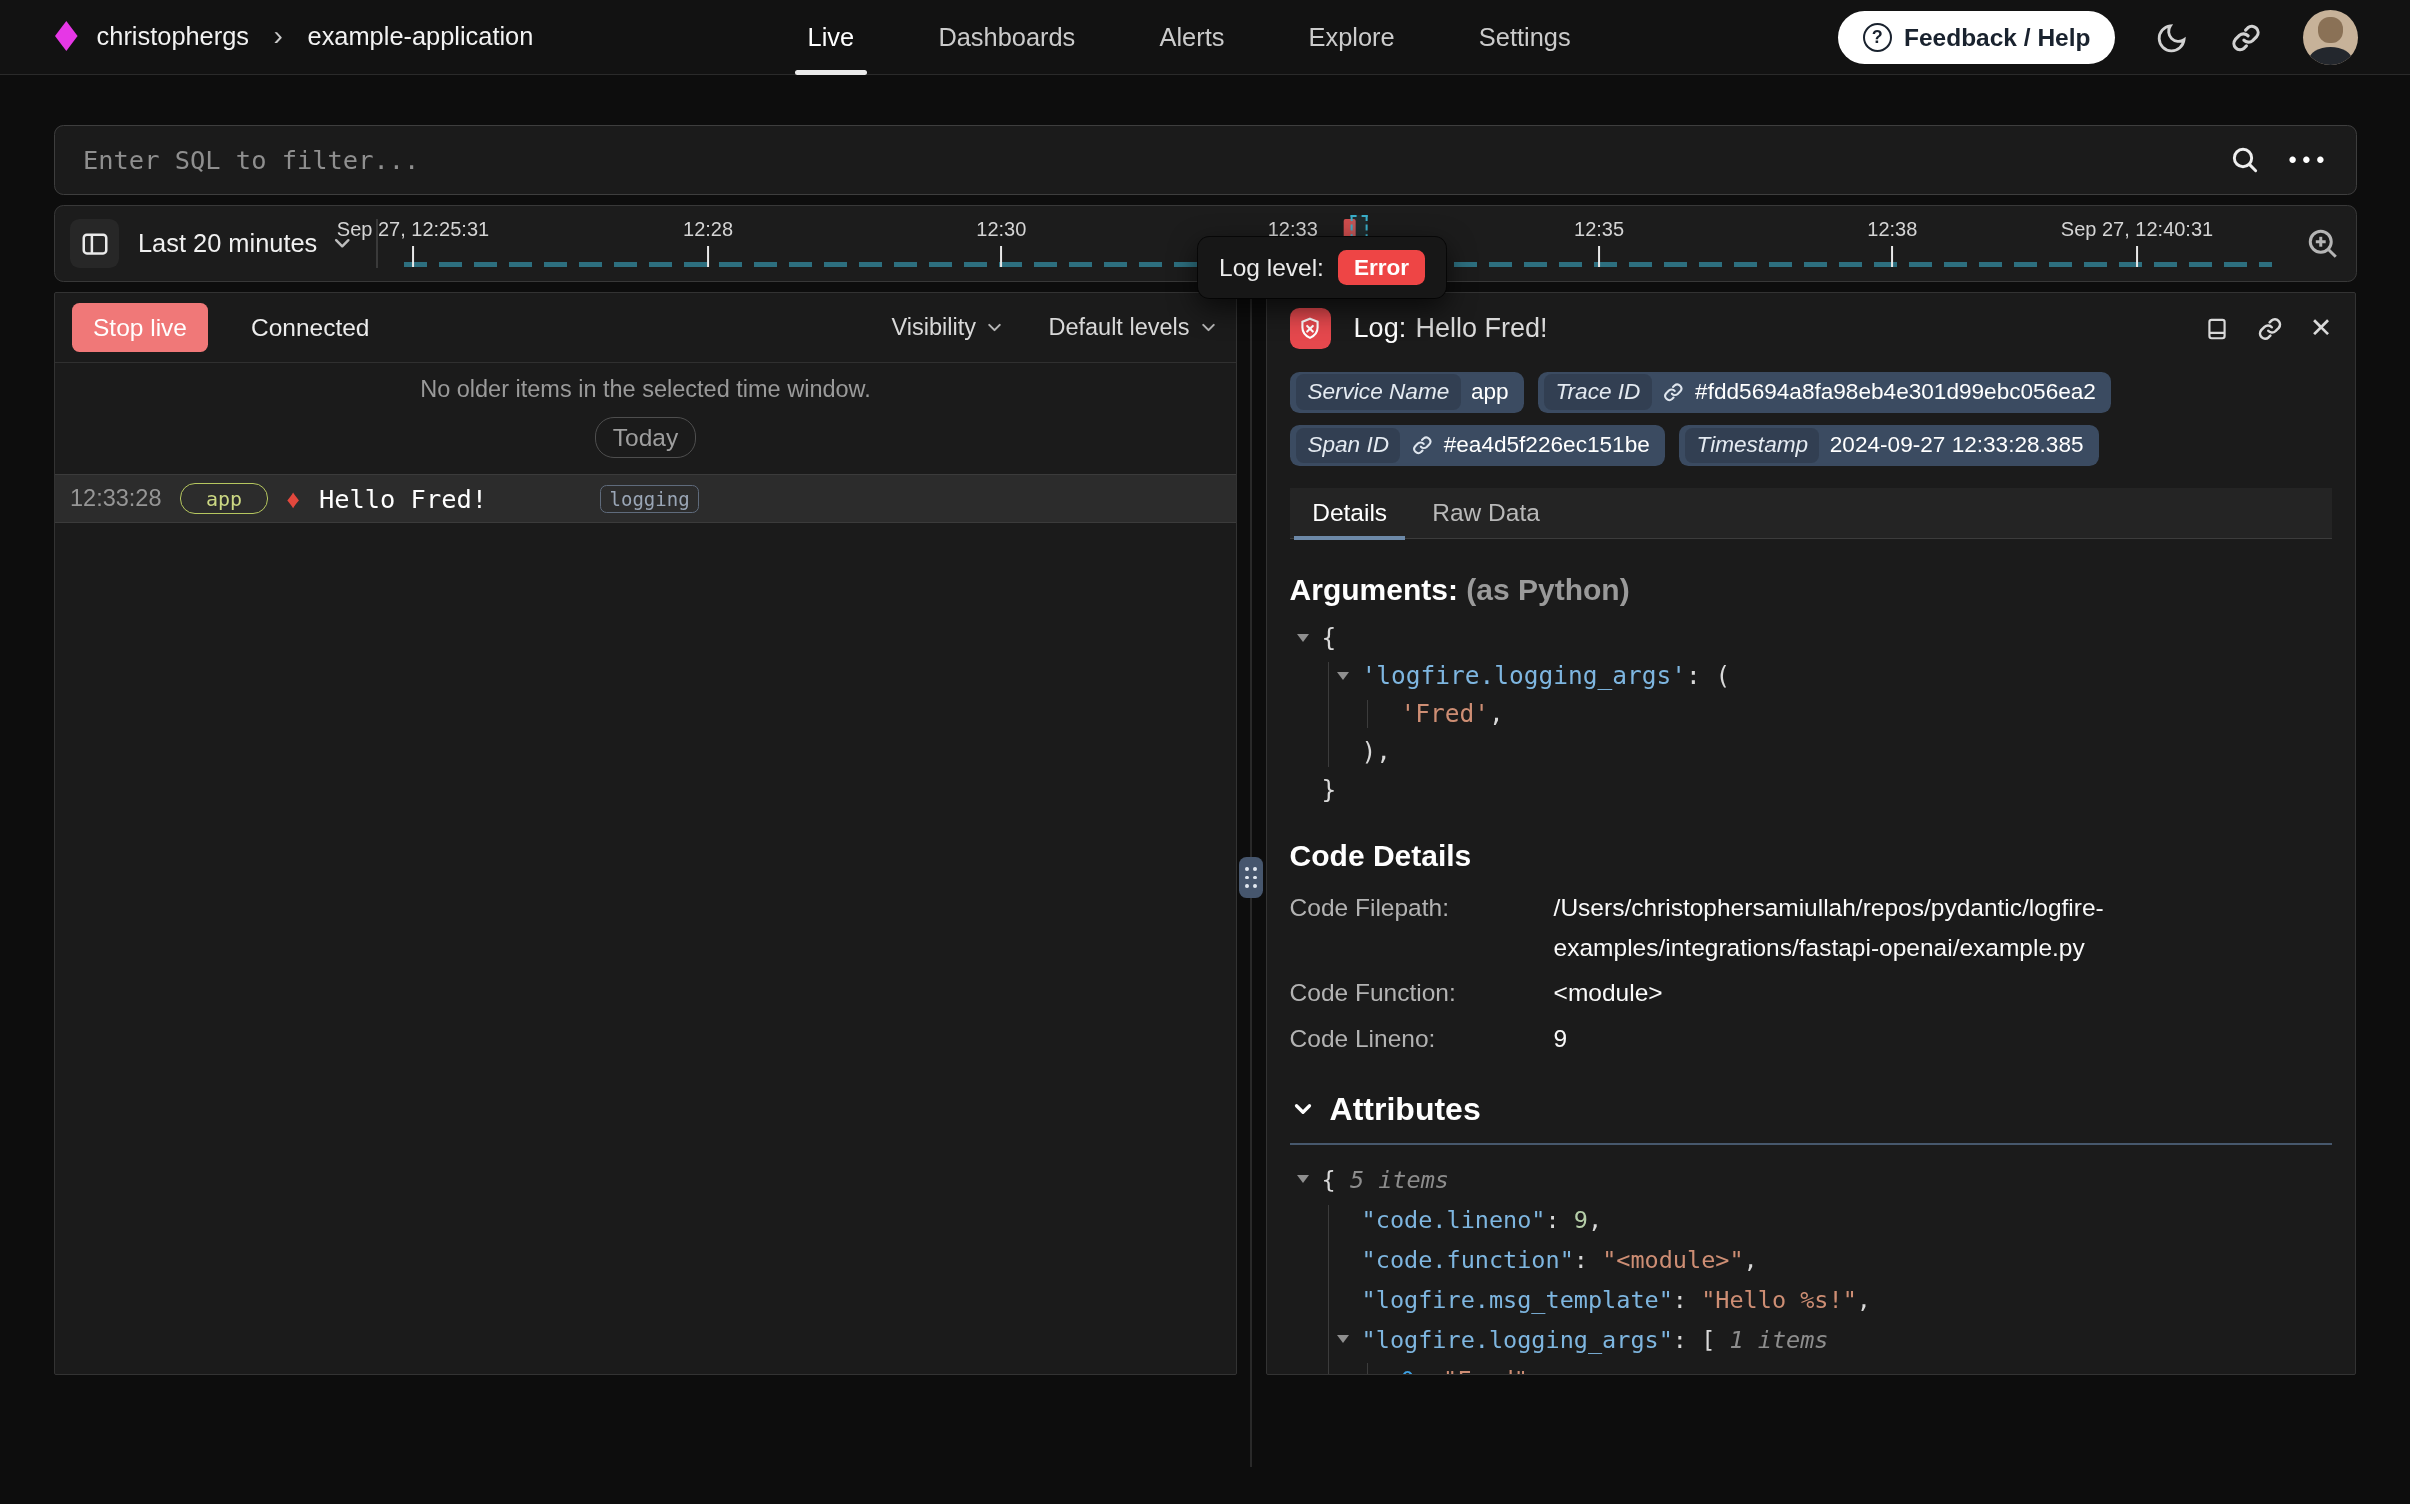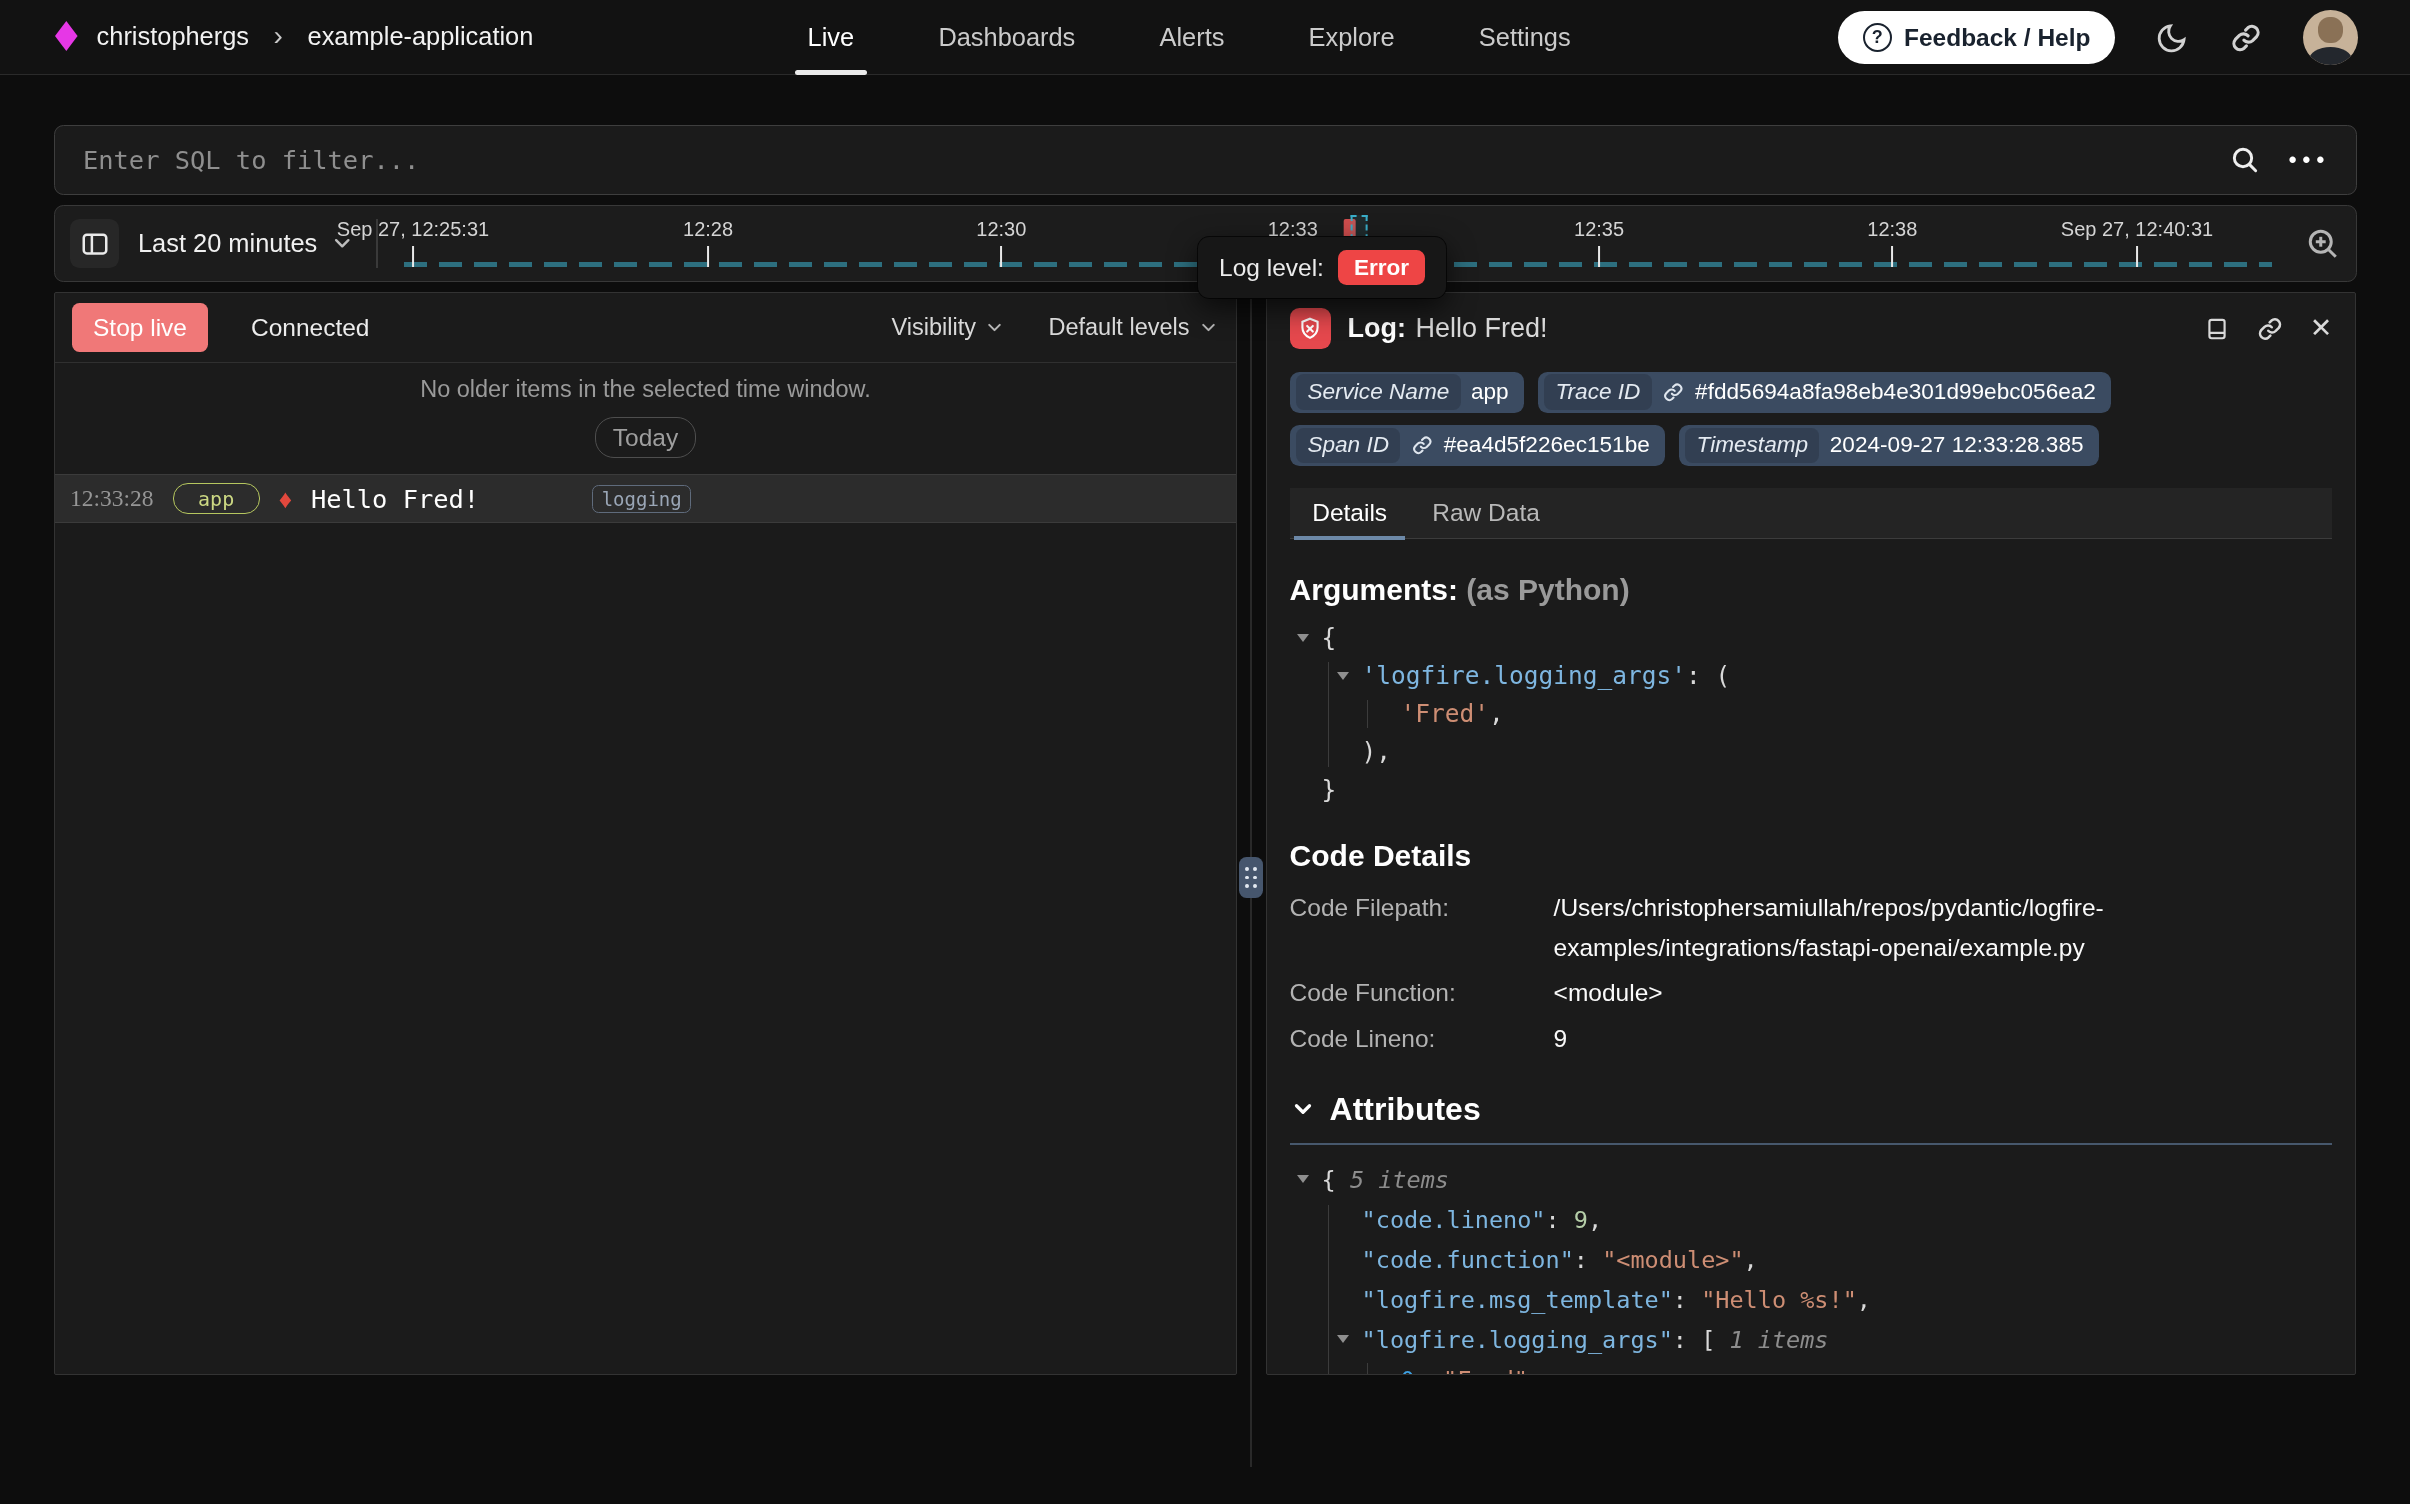--- a/index.html
+++ b/index.html
@@ -87,34 +87,34 @@
   .connected { font-size:24.5px; color:#ececec; }
   .lp-header-right { margin-left:auto; display:flex; gap:43px; align-items:center; }
   .dd { display:flex; align-items:center; gap:8.5px; font-size:23.5px; color:#d8d8d8; cursor:pointer; }
   .dd svg { color:#b5b5b5; }
   .empty-zone { text-align:center; padding-top:13px; }
   .empty-text { font-size:23.5px; color:#9a9a9a; }
   .today-pill { display:inline-block; margin-top:14px; border:1.9px solid #4e4e4e; border-radius:19px;
     color:#9e9e9e; font-size:24.5px; padding:5.6px 17px; cursor:pointer; }
   .log-row { margin-top:16px; height:49px; background:#2c2c2c; border-top:0.9px solid #3b3b3b; border-bottom:0.9px solid #3b3b3b;
     display:flex; align-items:center; padding:0 15px; gap:19px; cursor:pointer; }
-  .log-time { font-family:Liberation Serif, serif; font-size:23.5px; color:#969696; }
+  .log-time { font-family:Liberation Sans, sans-serif; font-size:23.5px; color:#969696; }
   .svc-badge { border:1.9px solid #b6c75f; color:#ccd883; border-radius:15px; font-size:20px; padding:2.8px 24.5px;
     font-family:"DejaVu Sans Mono", monospace; }
   .log-diamond { color:#e2483d; font-size:26px; line-height:1; }
   .log-msg { font-family:"DejaVu Sans Mono", monospace; font-size:25.4px; color:#ffffff; }
   .tag-badge { margin-left:94px; border:1.9px solid #5f6b7c; color:#9aa6b6; border-radius:6.6px; font-size:19px;
     padding:1.9px 8.5px; font-family:"DejaVu Sans Mono", monospace; }
 
   
   .rp-header { display:flex; align-items:center; gap:17px; padding:15px 22.6px 0; }
   .shield { width:41px; height:41px; border-radius:9.4px; background:#e5484d;
     display:flex; align-items:center; justify-content:center; flex-shrink:0; }
   .rp-title { font-size:27px; white-space:nowrap; }
-  .rp-title .kind { font-weight:700; color:#ffffff; margin-right:9.4px; }
+  .rp-title .kind { font-weight:400; color:#ffffff; margin-right:9.4px;margin-left:6px; }
   .rp-title .msg { color:#d9d9d9; }
   .rp-actions { margin-left:auto; display:flex; gap:26px; align-items:center; color:#d9d9d9; }
   .close-x { font-size:27px; color:#d9d9d9; line-height:1; cursor:pointer; }
 
   .badge-rows { padding:22.6px 22.6px 0; display:flex; flex-direction:column; gap:12.2px; }
   .badge-row { display:flex; gap:14px; }
   .pill { display:flex; align-items:center; gap:10.4px; background:#3b4b61; border-radius:9.4px;
     padding:7.5px 15px; font-size:22.6px; color:#ffffff; cursor:pointer; }
   .pill .lbl { font-style:italic; color:#e4eaf1; background:rgba(0,0,0,.15); margin:-4.7px 0 -4.7px -8.5px;
     padding:4.7px 11.3px; border-radius:7.5px;text-align:right; }

